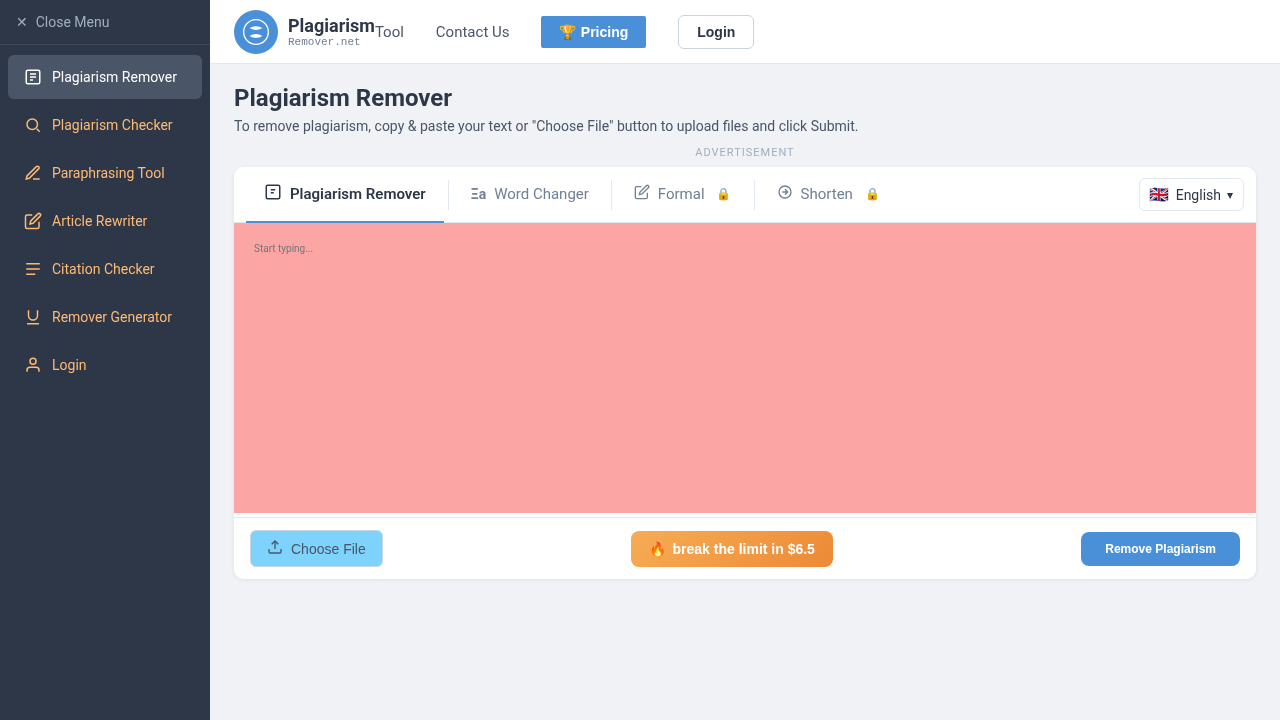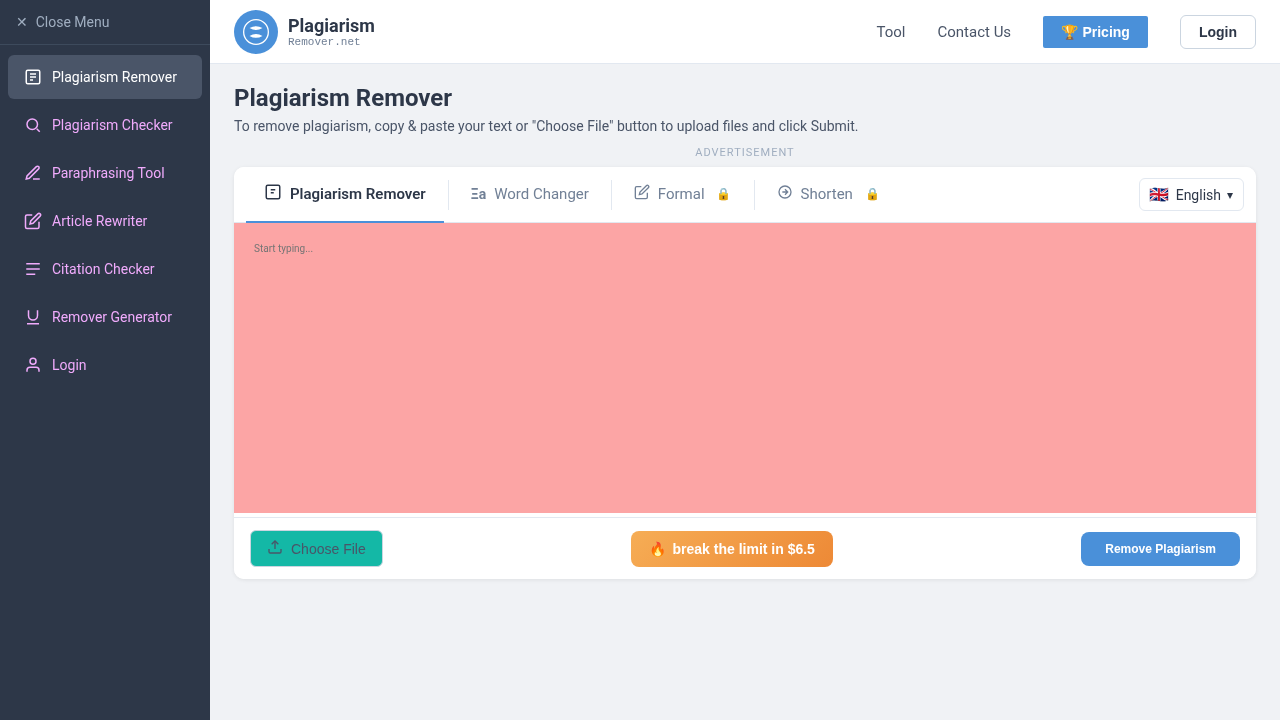--- a/index.html
+++ b/index.html
@@ -33,21 +33,21 @@
       display: flex;
       flex-direction: column;
       padding: 8px 0;
     }
     .sidebar-item {
       display: flex;
       align-items: center;
       gap: 10px;
       padding: 13px 16px;
       font-size: 14px;
-      color: #f0abfc;
+      color: #fdba74;
       cursor: pointer;
       border-radius: 6px;
       margin: 2px 8px;
       transition: background 0.2s;
     }
     .sidebar-item.active {
       background: #4a5568;
       color: #fff;
     }
     .sidebar-icon {
@@ -69,21 +69,20 @@
     }
 
     
     .navbar {
       background: #fff;
       border-bottom: 1px solid #e2e8f0;
       padding: 0 24px;
       height: 64px;
       display: flex;
       align-items: center;
-      justify-content: space-between;
       flex-shrink: 0;
     }
     .navbar-brand {
       display: flex;
       align-items: center;
       gap: 10px;
     }
     .brand-logo {
       width: 44px;
       height: 44px;
@@ -243,21 +242,21 @@
       border-top: 1px solid #e2e8f0;
       background: #fff;
     }
     .choose-file-btn {
       display: flex;
       align-items: center;
       gap: 8px;
       padding: 8px 16px;
       border: 1.5px solid #cbd5e0;
       border-radius: 6px;
-      background: #14b8a6;
+      background: #7dd3fc;
       color: #4a5568;
       font-size: 14px;
       cursor: pointer;
     }
     .limit-btn {
       display: flex;
       align-items: center;
       gap: 6px;
       padding: 10px 18px;
       background: linear-gradient(135deg, #f6ad55, #ed8936);

